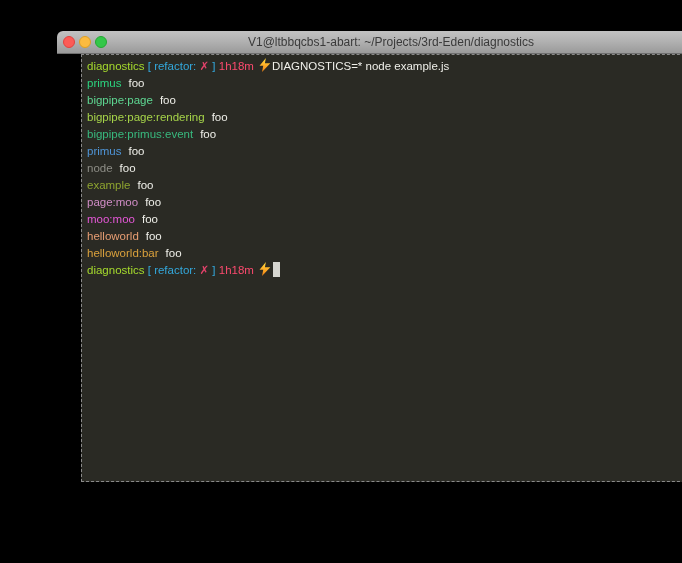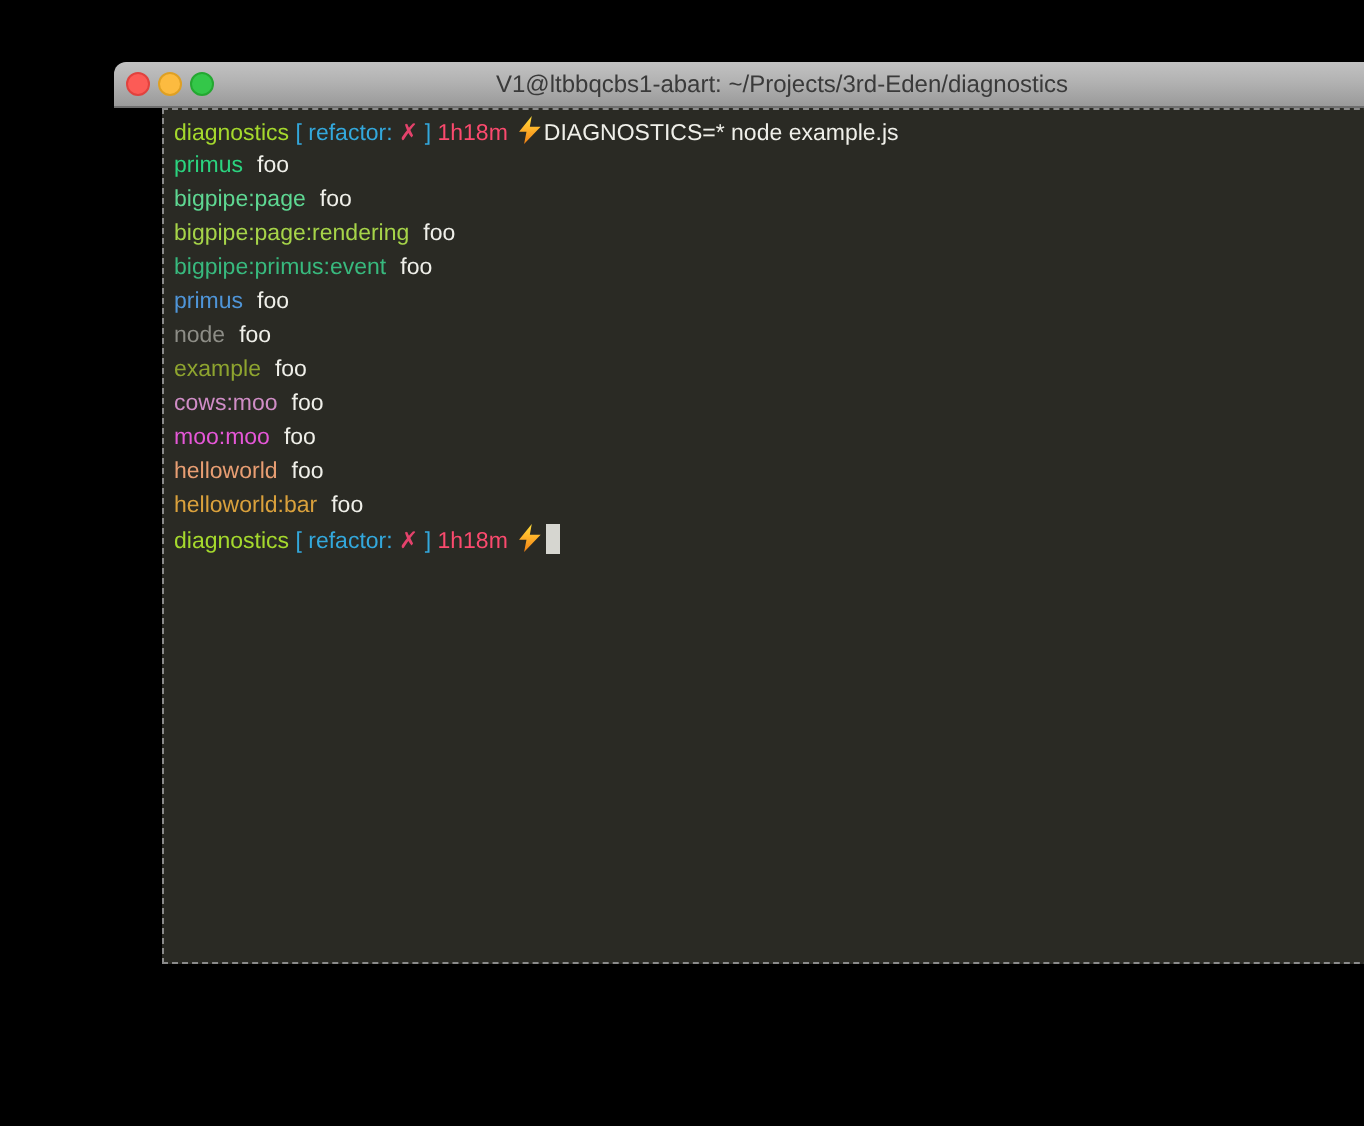--- a/index.html
+++ b/index.html
@@ -99,21 +99,21 @@
     <div class="line"><span><span class="seg" style="color: rgb(165, 217, 45);">diagnostics</span><span class="seg" style="color: rgb(51, 168, 220);"> [ refactor: </span><span class="seg" style="color: rgb(228, 66, 107);">✗</span><span class="seg" style="color: rgb(51, 168, 220);"> ] </span><span class="seg" style="color: rgb(251, 74, 110);">1h18m</span></span><span class="bolt"></span><span style="color: rgb(239, 239, 233);">DIAGNOSTICS=* node example.js</span></div>
 
     <div id="log-lines">
         <div class="line log-line"><span class="ns" style="color: rgb(43, 211, 127);">primus</span><span class="msg">foo</span></div>
         <div class="line log-line"><span class="ns" style="color: rgb(94, 215, 146);">bigpipe:page</span><span class="msg">foo</span></div>
         <div class="line log-line"><span class="ns" style="color: rgb(166, 212, 73);">bigpipe:page:rendering</span><span class="msg">foo</span></div>
         <div class="line log-line"><span class="ns" style="color: rgb(56, 185, 126);">bigpipe:primus:event</span><span class="msg">foo</span></div>
         <div class="line log-line"><span class="ns" style="color: rgb(79, 149, 216);">primus</span><span class="msg">foo</span></div>
         <div class="line log-line"><span class="ns" style="color: rgb(141, 141, 134);">node</span><span class="msg">foo</span></div>
         <div class="line log-line"><span class="ns" style="color: rgb(142, 164, 47);">example</span><span class="msg">foo</span></div>
-        <div class="line log-line"><span class="ns" style="color: rgb(208, 141, 198);">cows:moo</span><span class="msg">foo</span></div>
+        <div class="line log-line"><span class="ns" style="color: rgb(208, 141, 198);">page:moo</span><span class="msg">foo</span></div>
         <div class="line log-line"><span class="ns" style="color: rgb(229, 87, 215);">moo:moo</span><span class="msg">foo</span></div>
         <div class="line log-line"><span class="ns" style="color: rgb(232, 158, 115);">helloworld</span><span class="msg">foo</span></div>
         <div class="line log-line"><span class="ns" style="color: rgb(218, 161, 60);">helloworld:bar</span><span class="msg">foo</span></div>
       </div>
 
     <div class="line prompt2">
       <span class="left"><span><span class="seg" style="color: rgb(165, 217, 45);">diagnostics</span><span class="seg" style="color: rgb(51, 168, 220);"> [ refactor: </span><span class="seg" style="color: rgb(228, 66, 107);">✗</span><span class="seg" style="color: rgb(51, 168, 220);"> ] </span><span class="seg" style="color: rgb(251, 74, 110);">1h18m</span></span><span class="bolt"></span><span class="cursor"></span></span>
     </div>
   </div>
 </div>

